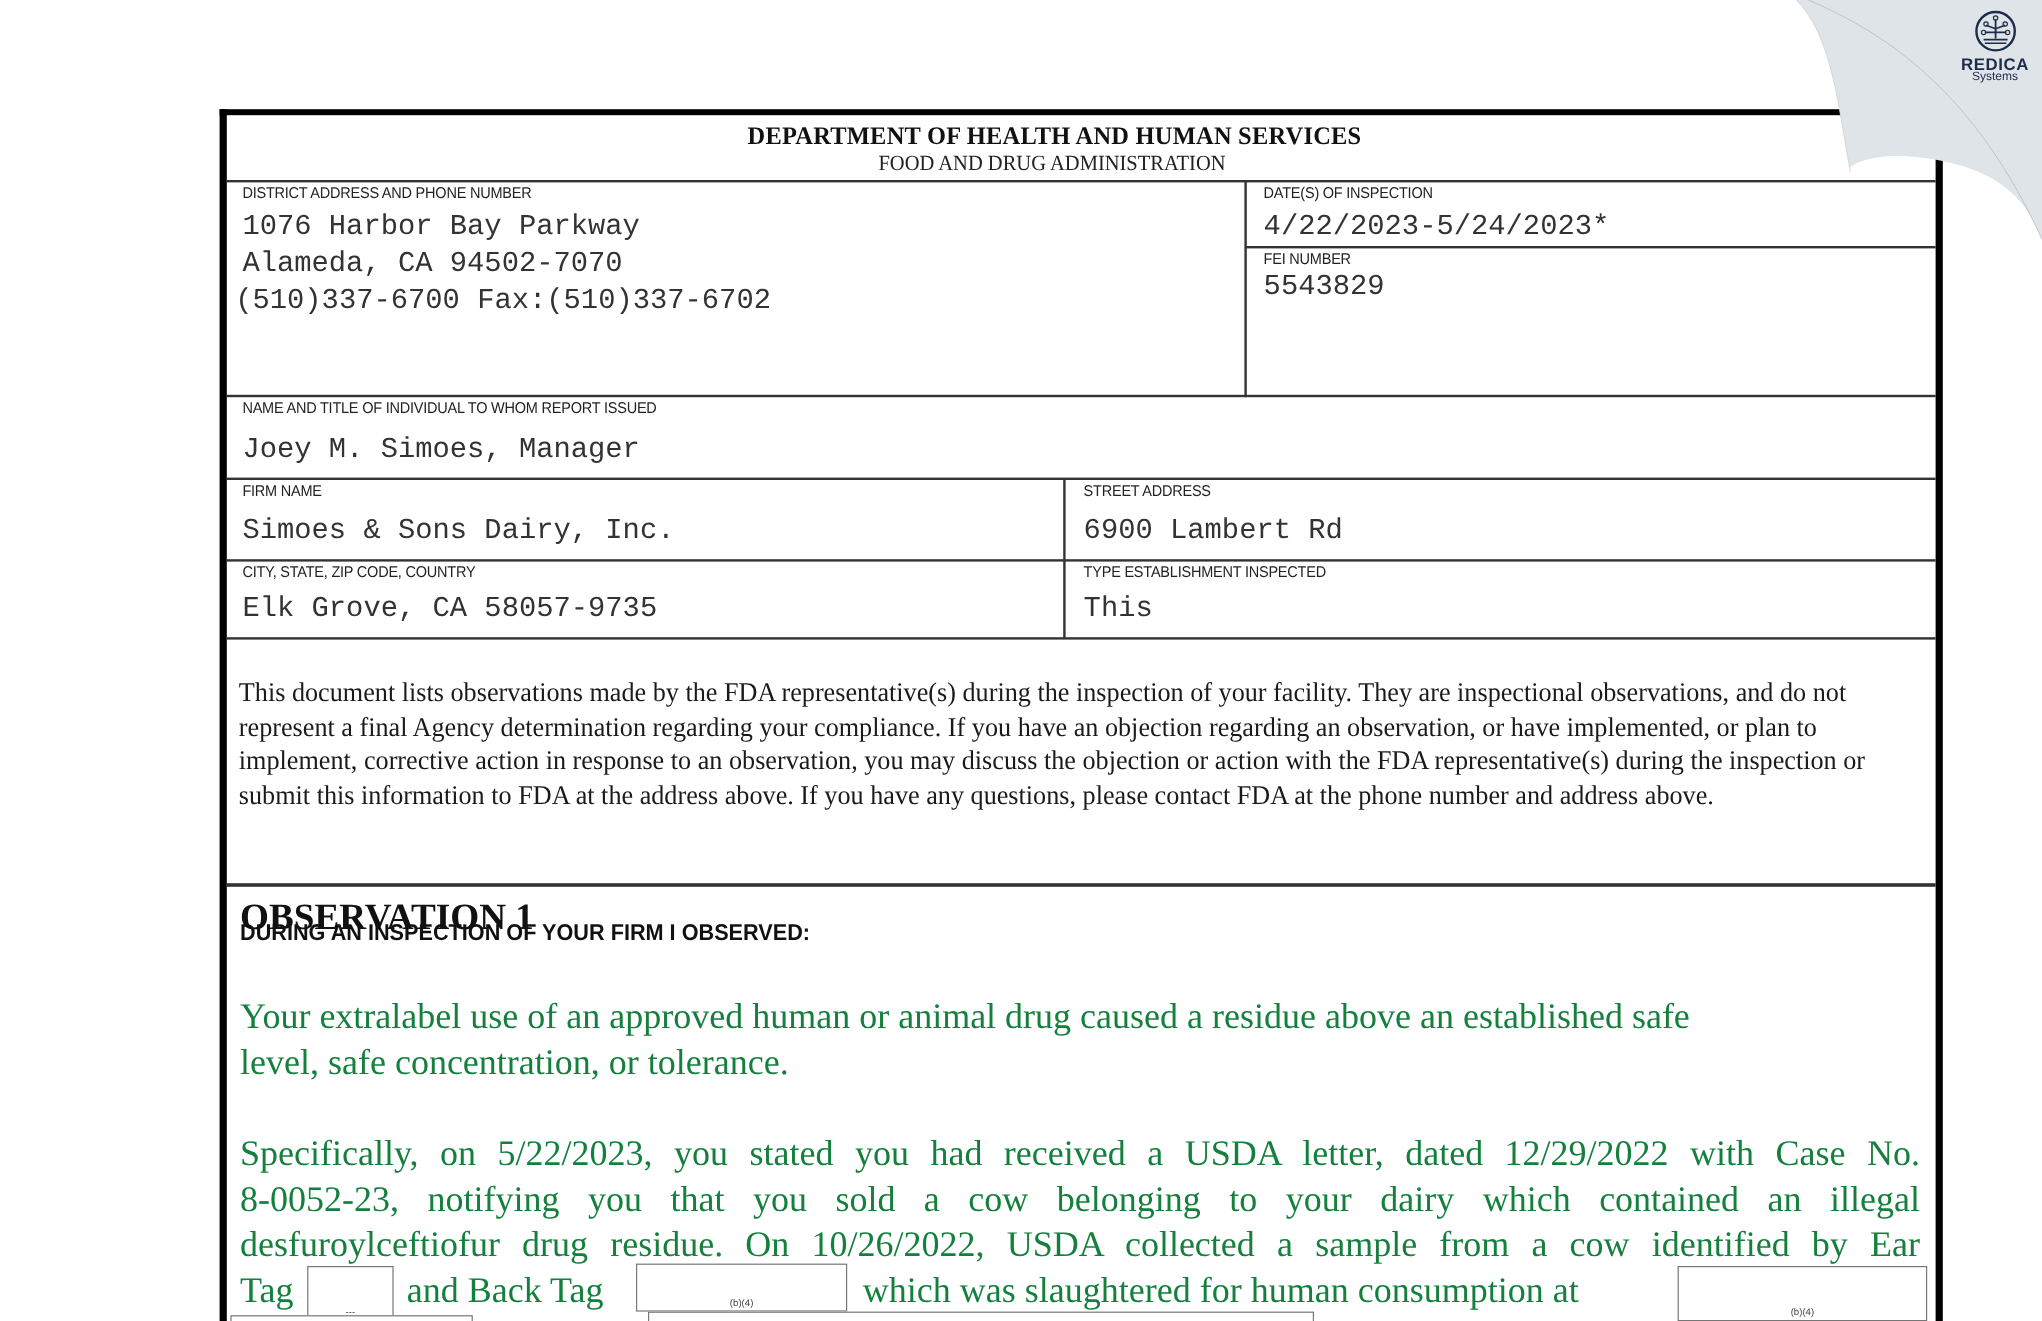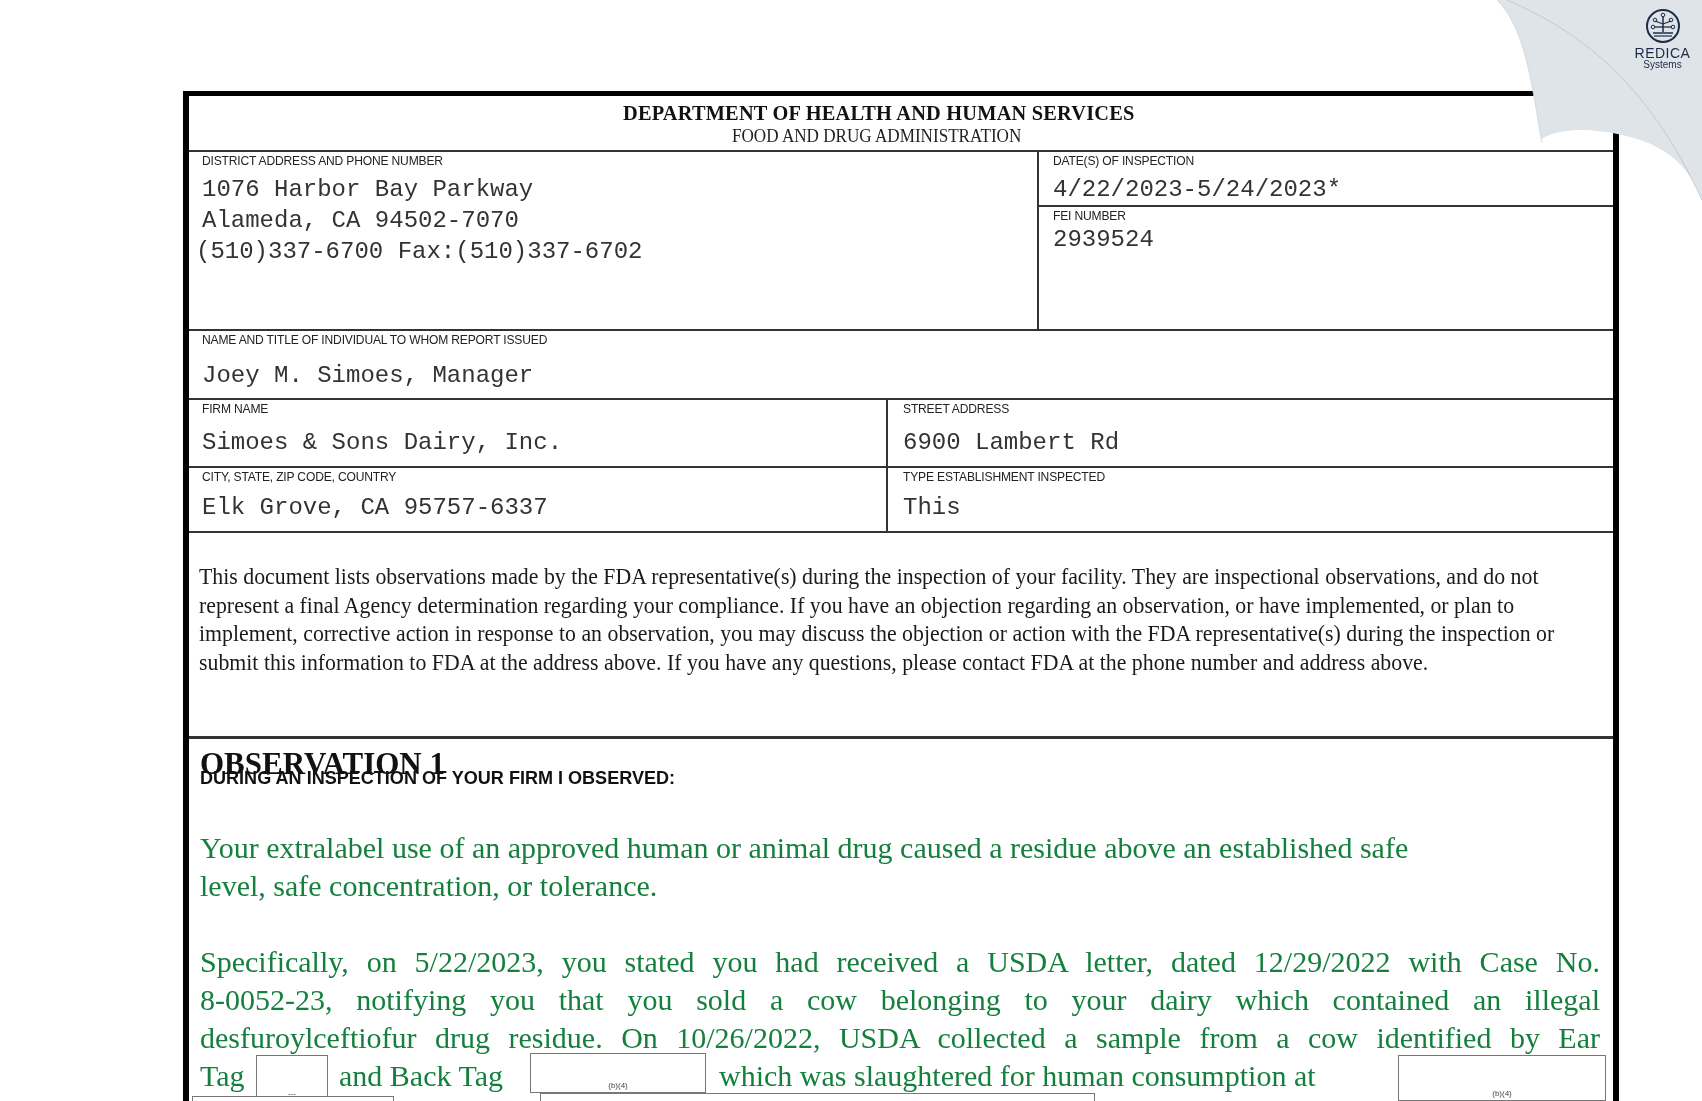--- a/index.html
+++ b/index.html
@@ -23,21 +23,21 @@
   .observed { font-family:"Liberation Sans", sans-serif; font-weight:bold; font-size:19px; color:#111; transform:scaleX(0.95); transform-origin:left; }
   .obs-title { font-family:"Liberation Serif", serif; font-weight:bold; font-size:31px; color:#111; }
   .obs-text { font-family:"Liberation Serif", serif; font-size:30px; line-height:38px; color:#15803d; }
   .just { display:block; text-align:justify; text-align-last:justify; width:1400px; }
   .redact { position:absolute; border:1.5px solid #777; background:#fff; box-sizing:border-box; }
   .redact span { position:absolute; left:50%; bottom:2px; transform:translateX(-50%); font-family:"Liberation Sans", sans-serif; font-size:8px; color:#444; }
   .curl {
     position:absolute; right:0; top:0; width:205px; height:205px;
   }
   .logo { position:absolute; left:1625px; top:8px; width:75px; text-align:center; }
-  .logo-name { font-family:"Liberation Sans", sans-serif; font-weight:normal; font-size:14px; color:#1d2c4a; letter-spacing:0.5px; line-height:14px; margin-top:2px; }
+  .logo-name { font-family:"Liberation Sans", sans-serif; font-weight:bold; font-size:14px; color:#1d2c4a; letter-spacing:0.5px; line-height:14px; margin-top:2px; }
   .logo-sub { font-family:"Liberation Sans", sans-serif; font-size:10px; color:#1d2c4a; line-height:10px; }
 </style>
 </head>
 <body>
 
 <div class="frame"></div>
 
 <div class="abs hdr-title" style="left:623px; top:101px;">DEPARTMENT OF HEALTH AND HUMAN SERVICES</div>
 <div class="abs hdr-sub" style="left:732px; top:126px;">FOOD AND DRUG ADMINISTRATION</div>
 
@@ -53,33 +53,33 @@
 
 <div class="abs lbl" style="left:202px; top:153px;">DISTRICT ADDRESS AND PHONE NUMBER</div>
 <div class="abs val" style="left:202px; top:176px;">1076 Harbor Bay Parkway</div>
 <div class="abs val" style="left:202px; top:207px;">Alameda, CA 94502-7070</div>
 <div class="abs val" style="left:196px; top:238px;">(510)337-6700 Fax:(510)337-6702</div>
 
 <div class="abs lbl" style="left:1053px; top:153px;">DATE(S) OF INSPECTION</div>
 <div class="abs val" style="left:1053px; top:176px;">4/22/2023-5/24/2023*</div>
 
 <div class="abs lbl" style="left:1053px; top:208px;">FEI NUMBER</div>
-<div class="abs val" style="left:1053px; top:226px;">2939524</div>
+<div class="abs val" style="left:1053px; top:226px;">5543829</div>
 
 <div class="abs lbl" style="left:202px; top:332px;">NAME AND TITLE OF INDIVIDUAL TO WHOM REPORT ISSUED</div>
 <div class="abs val" style="left:202px; top:362px;">Joey M. Simoes, Manager</div>
 
 <div class="abs lbl" style="left:202px; top:401px;">FIRM NAME</div>
 <div class="abs val" style="left:202px; top:429px;">Simoes &amp; Sons Dairy, Inc.</div>
 
 <div class="abs lbl" style="left:903px; top:401px;">STREET ADDRESS</div>
 <div class="abs val" style="left:903px; top:429px;">6900 Lambert Rd</div>
 
 <div class="abs lbl" style="left:202px; top:469px;">CITY, STATE, ZIP CODE, COUNTRY</div>
-<div class="abs val" style="left:202px; top:494px;">Elk Grove, CA 95757-6337</div>
+<div class="abs val" style="left:202px; top:494px;">Elk Grove, CA 58057-9735</div>
 
 <div class="abs lbl" style="left:903px; top:469px;">TYPE ESTABLISHMENT INSPECTED</div>
 <div class="abs val" style="left:903px; top:494px;">This</div>
 
 <div class="abs disc" style="left:199px; top:563px;">This document lists observations made by the FDA representative(s) during the inspection of your facility. They are inspectional observations, and do not represent a final Agency determination regarding your compliance. If you have an objection regarding an observation, or have implemented, or plan to implement, corrective action in response to an observation, you may discuss the objection or action with the FDA representative(s) during the inspection or submit this information to FDA at the address above. If you have any questions, please contact FDA at the phone number and address above.</div>
 
 <div class="abs observed" style="left:200px; top:767px;">DURING AN INSPECTION OF YOUR FIRM I OBSERVED:</div>
 <div class="abs obs-title" style="left:200px; top:746px;">OBSERVATION 1</div>
 <div class="abs obs-text" style="left:200px; top:829px;">Your extralabel use of an approved human or animal drug caused a residue above an established safe</div>
 <div class="abs obs-text" style="left:200px; top:867px;">level, safe concentration, or tolerance.</div>

